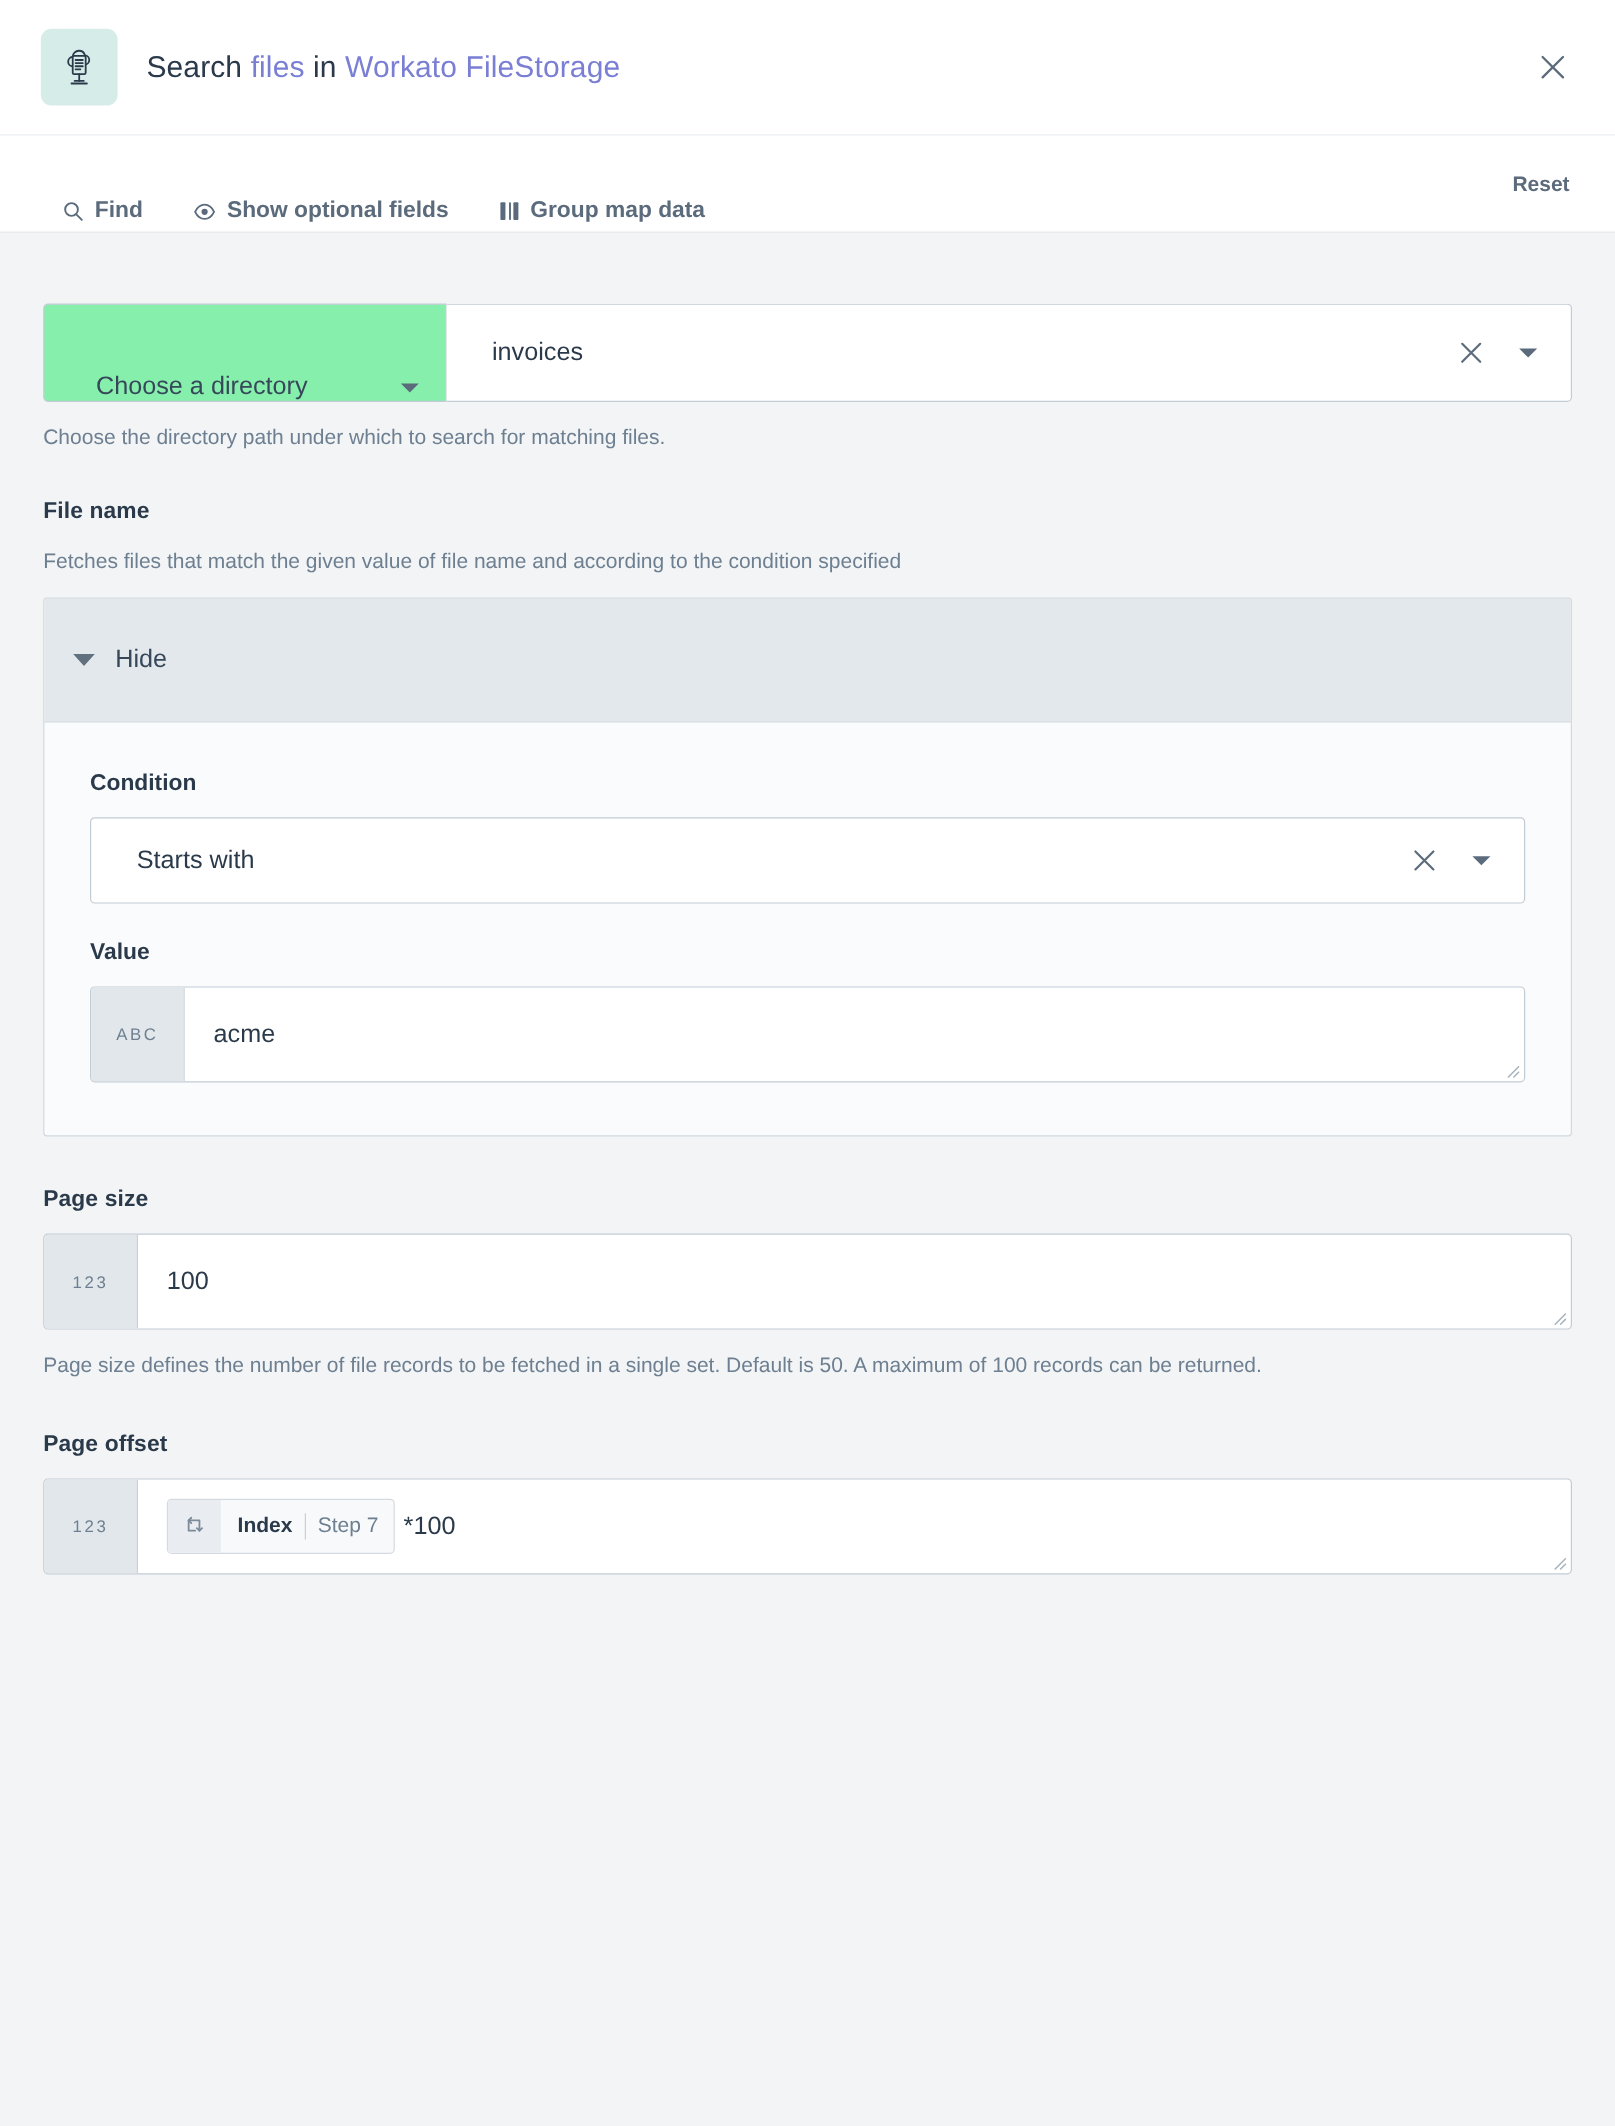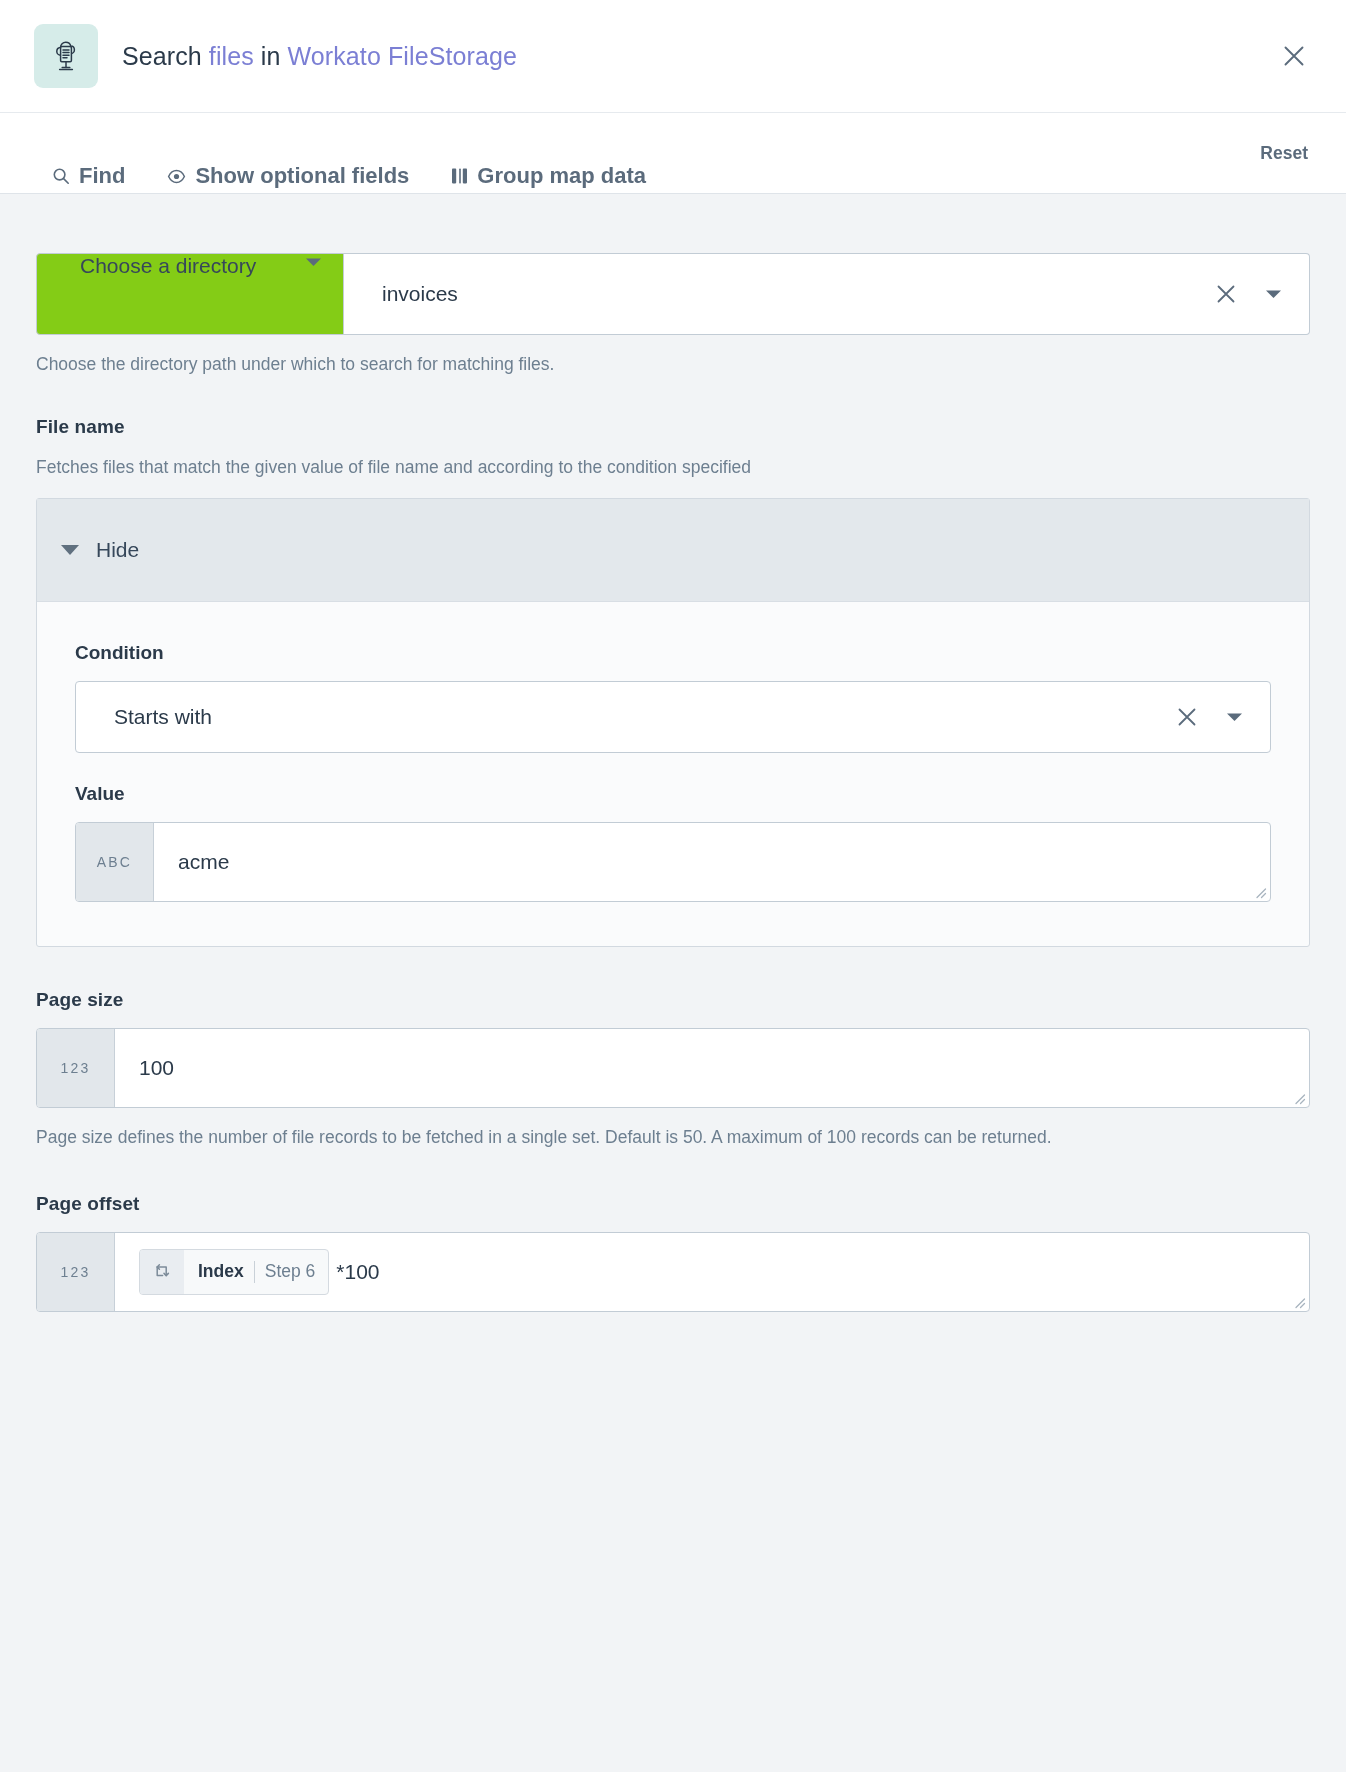--- a/index.html
+++ b/index.html
@@ -69,21 +69,21 @@
     padding: 0 34px 0 52px;
     border-bottom: 1px solid #dfe4e9;
   }
   .tb-item {
     display: flex;
     align-items: center;
     gap: 9px;
     margin-right: 42px;
     cursor: pointer;
     color: #5b6b7c;
-    font-size: 22px;
+    font-size: 19px;
     font-weight: bold;
     white-space: nowrap;
     margin-top: 46px;
   }
   .tb-item .ic { display: flex; align-items: center; }
   .tb-spacer { flex: 1 1 auto; }
   .tb-reset {
     color: #5b6b7c;
     font-size: 17.5px;
     font-weight: bold;
@@ -113,26 +113,26 @@
   }
 
   
   .sec-dir { padding-top: 40px; }
   .dir-row {
     display: flex;
     margin-top: 19px;
     height: 82px;
   }
   .dir-select {
-    width: 308px;
-    background: #84cc16;
+    width: 336px;
+    background: #86efac;
     border: 1px solid #c2ccd5;
     border-radius: 4px 0 0 4px;
     display: flex;
-    align-items: flex-start;
+    align-items: flex-end;
     padding: 0 20px 0 43px;
     cursor: pointer;
     position: relative;
   }
   .dir-select .txt {
     font-size: 21px;
     color: #36475a;
     flex: 1 1 auto;
   }
   .dir-value {
@@ -453,21 +453,21 @@
               <svg width="22" height="22" viewBox="0 0 22 22" fill="none" stroke="#7c8b99" stroke-width="1.5" stroke-linecap="round" stroke-linejoin="round">
                 <path d="M6.2 6.0 H15.2 V14.6"></path>
                 <path d="M6.2 6.0 V14.6 H11.6"></path>
                 <path d="M8.4 3.8 L6.2 6.0 L8.4 8.2"></path>
                 <path d="M13.0 12.4 L15.2 14.6 L17.4 12.4"></path>
               </svg>
             </span>
             <span class="pill-txt">
               <span class="pill-name">Index</span>
               <span class="pill-sep"></span>
-              <span class="pill-step">Step 6</span>
+              <span class="pill-step">Step 7</span>
             </span>
           </span>
           <span class="after-pill">*100</span>
         </span>
         <span class="resize-grip">
           <svg width="16" height="16" viewBox="0 0 16 16" stroke="#a8b4bf" stroke-width="1.3" stroke-linecap="round">
             <path d="M14.5 6 L6 14.5 M14.5 10.5 L10.5 14.5"></path>
           </svg>
         </span>
       </div>

